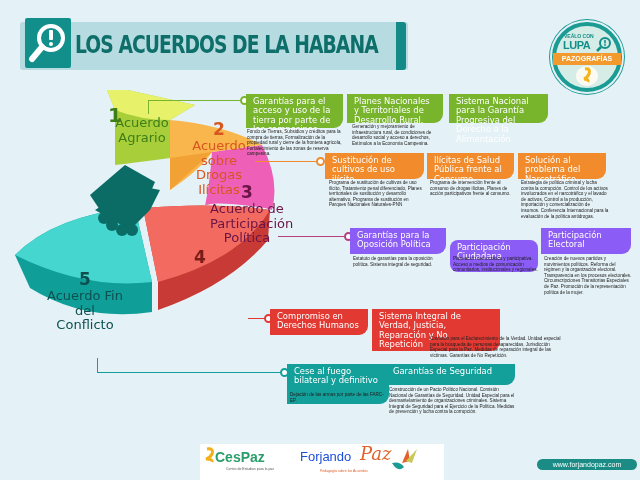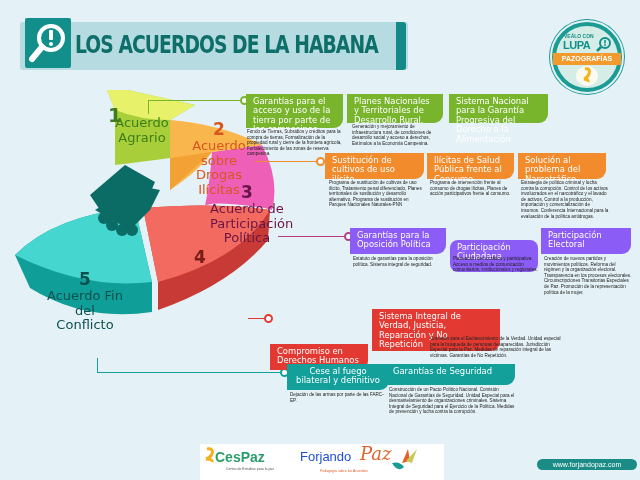--- a/index.html
+++ b/index.html
@@ -157,25 +157,25 @@
 <div class="abs card orange" style="left:518px;top:153px;width:88px;height:26px;"><span>Solución al problema del Narcotráfico</span></div>
 <div class="abs desc" style="left:521px;top:180px;width:88px;">Estrategia de política criminal y lucha contra la corrupción. Control de los activos involucrados en el narcotráfico y el lavado de activos, Control a la producción, importación y comercialización de insumos. Conferencia Internacional para la evaluación de la política antidrogas.</div>
 
 <div class="abs card magenta" style="left:350px;top:228px;width:96px;height:26px;"><span>Garantías para la Oposición Política</span></div>
 <div class="abs desc" style="left:353px;top:256px;width:92px;">Estatuto de garantías para la oposición política. Sistema integral de seguridad.</div>
 <div class="abs card magenta" style="left:450px;top:240px;width:88px;height:32px;border-radius:8px;"><span>Participación Ciudadana</span></div>
 <div class="abs desc" style="left:453px;top:256px;width:86px;">Planeación democrática y participativa. Acceso a medios de comunicación comunitarios, institucionales y regionales.</div>
 <div class="abs card magenta" style="left:541px;top:228px;width:90px;height:26px;"><span>Participación Electoral</span></div>
 <div class="abs desc" style="left:544px;top:256px;width:88px;">Creación de nuevos partidos y movimientos políticos. Reforma del régimen y la organización electoral. Transparencia en los procesos electorales. Circunscripciones Transitorias Especiales de Paz. Promoción de la representación política de la mujer.</div>
 
-<div class="abs card red" style="left:270px;top:309px;width:98px;height:26px;margin-top:35px;"><span>Compromiso en Derechos Humanos</span></div>
+<div class="abs card red" style="left:270px;top:309px;width:98px;height:26px;"><span>Compromiso en Derechos Humanos</span></div>
 <div class="abs card red" style="left:372px;top:309px;width:128px;height:42px;"><span>Sistema Integral de Verdad, Justicia, Reparación y No Repetición</span></div>
 <div class="abs desc" style="left:430px;top:336px;width:134px;">Comisión para el Esclarecimiento de la Verdad. Unidad especial para la búsqueda de personas desaparecidas. Jurisdicción Especial para la Paz. Medidas de reparación integral de las víctimas. Garantías de No Repetición.</div>
 
-<div class="abs card teal" style="left:287px;top:364px;width:102px;height:26px;text-align:center;"><span>Cese al fuego bilateral y definitivo</span></div>
+<div class="abs card teal" style="left:287px;top:364px;width:102px;height:40px;"><span>Cese al fuego bilateral y definitivo</span></div>
 <div class="abs desc" style="left:290px;top:392px;width:100px;">Dejación de las armas por parte de las FARC-EP.</div>
 <div class="abs card teal" style="left:386px;top:364px;width:129px;height:21px;"><span>Garantías de Seguridad</span></div>
 <div class="abs desc" style="left:389px;top:387px;width:128px;">Construcción de un Pacto Político Nacional. Comisión Nacional de Garantías de Seguridad. Unidad Especial para el desmantelamiento de organizaciones criminales. Sistema Integral de Seguridad para el Ejercicio de la Política. Medidas de prevención y lucha contra la corrupción.</div>
 
 <div class="abs footer-box"></div>
 <div class="abs" style="left:204px;top:447px;">
   <svg width="14" height="16" viewBox="0 0 14 16">
       <path d="M3 2 Q10 1 8 7 Q6 11 2 12 Q9 12 8 15" fill="none" stroke="#f2b01c" stroke-width="3"></path>
     </svg>
 </div>

